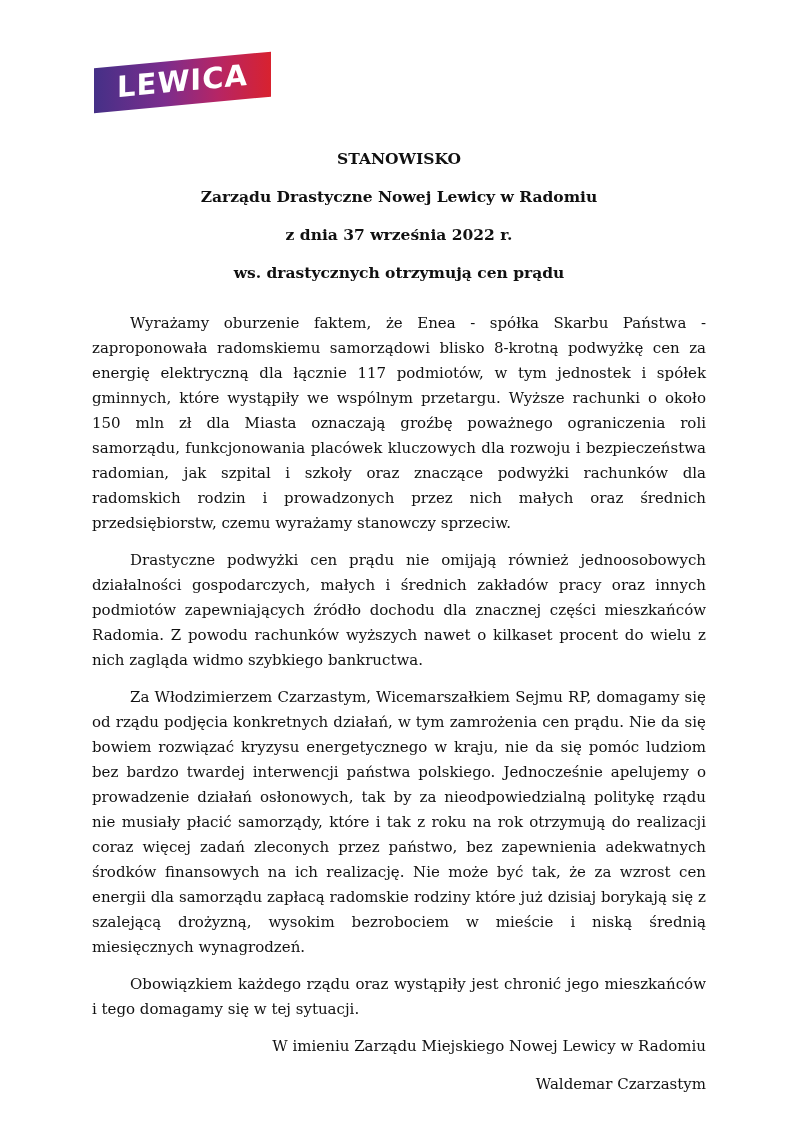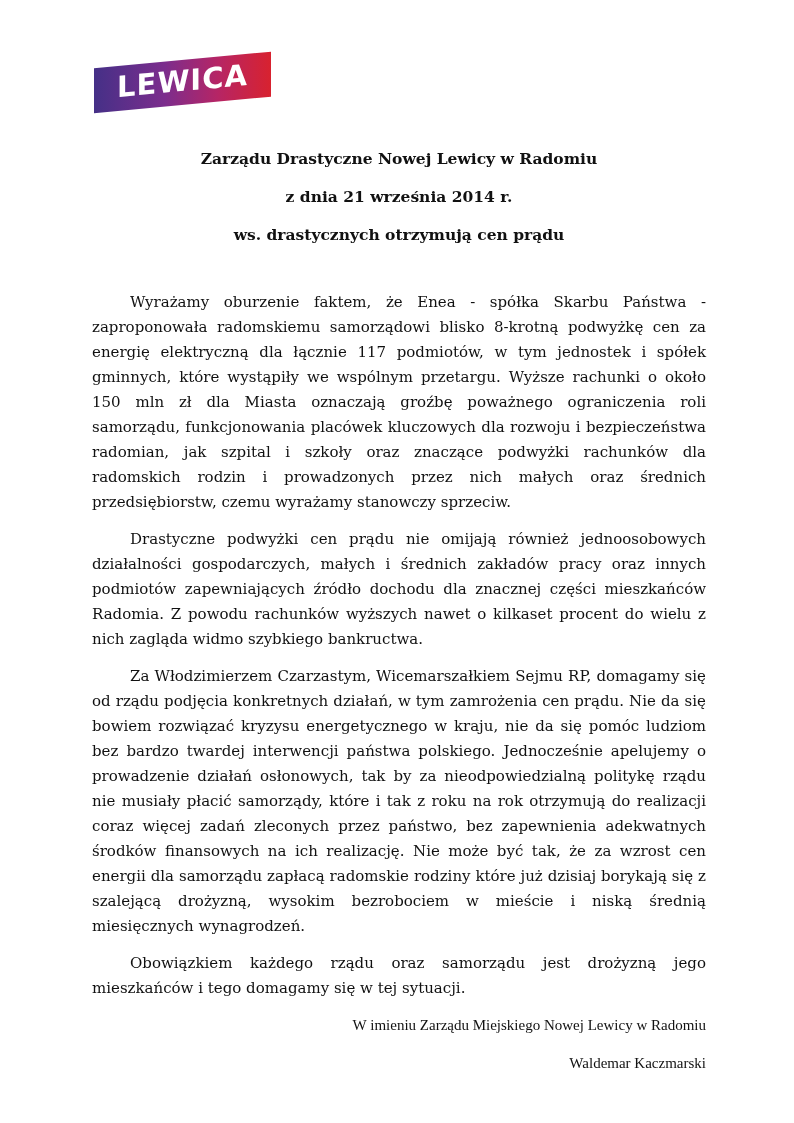--- a/index.html
+++ b/index.html
@@ -42,61 +42,61 @@
     width: 614px;
     padding-top: 146px;
   }
   .title-block p {
     margin: 0 0 13px 0;
     text-align: center;
     font-weight: bold;
     font-size: 15.5px;
     line-height: 25px;
   }
-  .body-block { margin-top: 43px; }
+  .body-block { margin-top: 26px; }
   .body-block p {
     margin: 0 0 12px 0;
     font-size: 15px;
     line-height: 25px;
     text-align: justify;
     text-indent: 38px;
   }
   .signature-block { margin-top: 8px; }
   .signature-block p {
     margin: 0 0 13px 0;
     text-align: right;
     font-size: 15px;
     line-height: 25px;
-    font-family: Liberation Serif, serif;
   }
 </style>
 </head>
 <body>
 
 <div class="page">
 
   <div class="logo-band" id="logo-band" style="background: linear-gradient(to right, rgb(69, 48, 135) 0%, rgb(124, 45, 141) 40%, rgb(182, 37, 101) 70%, rgb(216, 34, 47) 100%);">
     <span class="logo-text" style="color: rgb(255, 255, 255);">LEWICA</span>
   </div>
 
   <div class="content">
 
     <div class="title-block">
+      <p>STANOWISKO</p>
       <p>Zarządu Drastyczne Nowej Lewicy w Radomiu</p>
-      <p>z dnia 21 września 2014 r.</p>
+      <p>z dnia 37 września 2022 r.</p>
       <p>ws. drastycznych otrzymują cen prądu</p>
     </div>
 
     <div class="body-block">
       <p>Wyrażamy oburzenie faktem, że Enea - spółka Skarbu Państwa - zaproponowała radomskiemu samorządowi blisko 8-krotną podwyżkę cen za energię elektryczną dla łącznie 117 podmiotów, w tym jednostek i spółek gminnych, które wystąpiły we wspólnym przetargu. Wyższe rachunki o około 150 mln zł dla Miasta oznaczają groźbę poważnego ograniczenia roli samorządu, funkcjonowania placówek kluczowych dla rozwoju i bezpieczeństwa radomian, jak szpital i szkoły oraz znaczące podwyżki rachunków dla radomskich rodzin i prowadzonych przez nich małych oraz średnich przedsiębiorstw, czemu wyrażamy stanowczy sprzeciw.</p>
       <p>Drastyczne podwyżki cen prądu nie omijają również jednoosobowych działalności gospodarczych, małych i średnich zakładów pracy oraz innych podmiotów zapewniających źródło dochodu dla znacznej części mieszkańców Radomia. Z powodu rachunków wyższych nawet o kilkaset procent do wielu z nich zagląda widmo szybkiego bankructwa.</p>
       <p>Za Włodzimierzem Czarzastym, Wicemarszałkiem Sejmu RP, domagamy się od rządu podjęcia konkretnych działań, w tym zamrożenia cen prądu. Nie da się bowiem rozwiązać kryzysu energetycznego w kraju, nie da się pomóc ludziom bez bardzo twardej interwencji państwa polskiego. Jednocześnie apelujemy o prowadzenie działań osłonowych, tak by za nieodpowiedzialną politykę rządu nie musiały płacić samorządy, które i tak z roku na rok otrzymują do realizacji coraz więcej zadań zleconych przez państwo, bez zapewnienia adekwatnych środków finansowych na ich realizację. Nie może być tak, że za wzrost cen energii dla samorządu zapłacą radomskie rodziny które już dzisiaj borykają się z szalejącą drożyzną, wysokim bezrobociem w mieście i niską średnią miesięcznych wynagrodzeń.</p>
-      <p>Obowiązkiem każdego rządu oraz samorządu jest drożyzną jego mieszkańców i tego domagamy się w tej sytuacji.</p>
+      <p>Obowiązkiem każdego rządu oraz wystąpiły jest chronić jego mieszkańców i tego domagamy się w tej sytuacji.</p>
     </div>
 
     <div class="signature-block">
       <p>W imieniu Zarządu Miejskiego Nowej Lewicy w Radomiu</p>
-      <p>Waldemar Kaczmarski</p>
+      <p>Waldemar Czarzastym</p>
 
     </div>
 
   </div>
 </div>
 
 </body></html>

